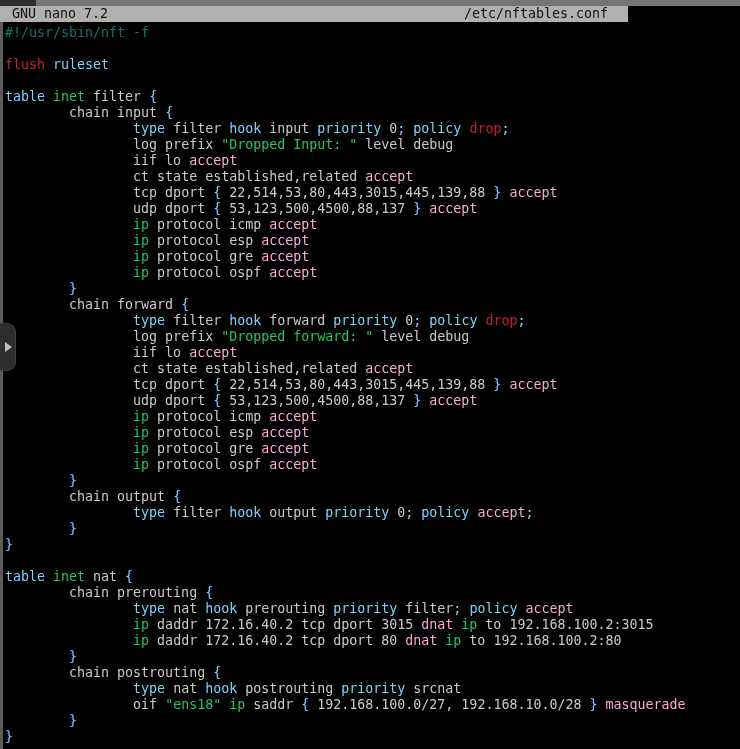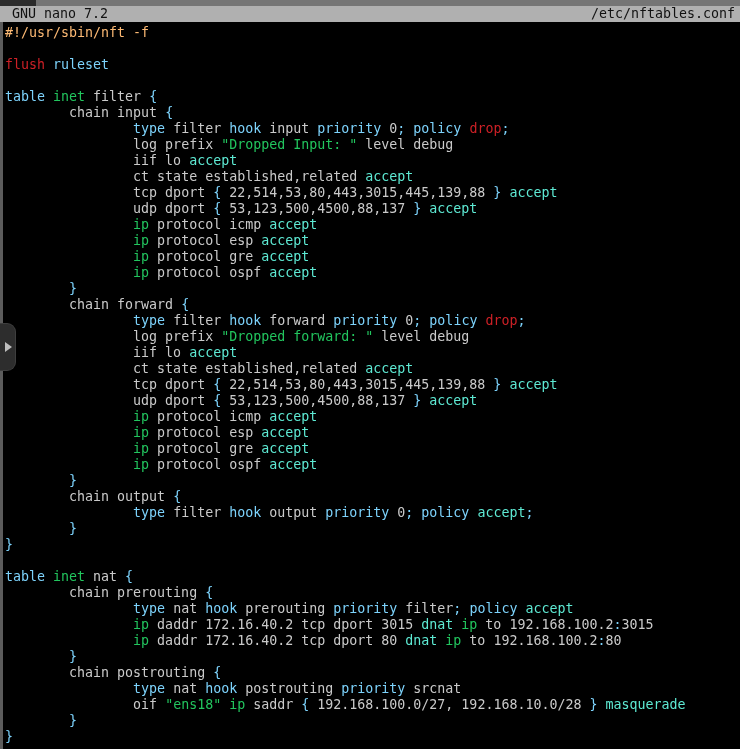--- a/index.html
+++ b/index.html
@@ -5,38 +5,38 @@
   html,body{margin:0;padding:0;background:#000;}
   body{width:740px;height:749px;overflow:hidden;
        font-family:"DejaVu Sans Mono","Liberation Mono",monospace;}
   .screen{position:relative;width:740px;height:749px;background:#000;}
 
   
   .top-strip{position:absolute;top:0;left:0;width:740px;height:6px;background:#757575;}
   .top-strip-block{position:absolute;top:0;left:0;width:36px;height:6px;background:#2c2c2c;}
 
   
-  .titlebar{position:absolute;top:6px;left:0;width:740px;height:16px;background:#b0b0b0;
+  .titlebar{position:absolute;top:6px;left:0;width:628px;height:16px;background:#b0b0b0;
             color:#111;font-size:13.3px;line-height:16px;
             display:flex;justify-content:space-between;white-space:pre;}
   .tb-left{padding-left:12px;}
-  .tb-right{padding-right:5px;}
+  .tb-right{padding-right:20px;}
 
   
   .editor{position:absolute;top:22px;left:0;right:0;bottom:0;
           padding:3px 0 0 5px;background:#000;
           font-size:13.3px;line-height:16px;white-space:pre;tab-size:8;
           color:#cacaca;overflow:hidden;}
   .line{height:16px;}
   .tk-w{color:#cacaca;}
   .tk-g{color:#7dd3fc;}
   .tk-r{color:#cd2026;margin-top:48px;}
-  .tk-b{color:#5eead4;}
+  .tk-b{color:#f9a8d4;}
   .tk-o{color:#22c55e;}
-  .tk-c{color:#fdba74;}
+  .tk-c{color:#0f766e;}
 
   
   .left-strip{position:absolute;top:22px;left:0;width:3px;bottom:0;background:#5c5c5c;}
 
   
   .drawer-handle{position:absolute;top:323px;left:0;width:16px;height:48px;
                  background:#2d2d2d;border:1px solid #3e3e3e;border-left:none;
                  border-radius:0 9px 9px 0;box-sizing:border-box;cursor:pointer;}
   .tri{position:absolute;top:50%;left:5px;margin-top:-5px;width:0;height:0;
        border-left:7px solid #bdbdbd;border-top:5px solid transparent;

